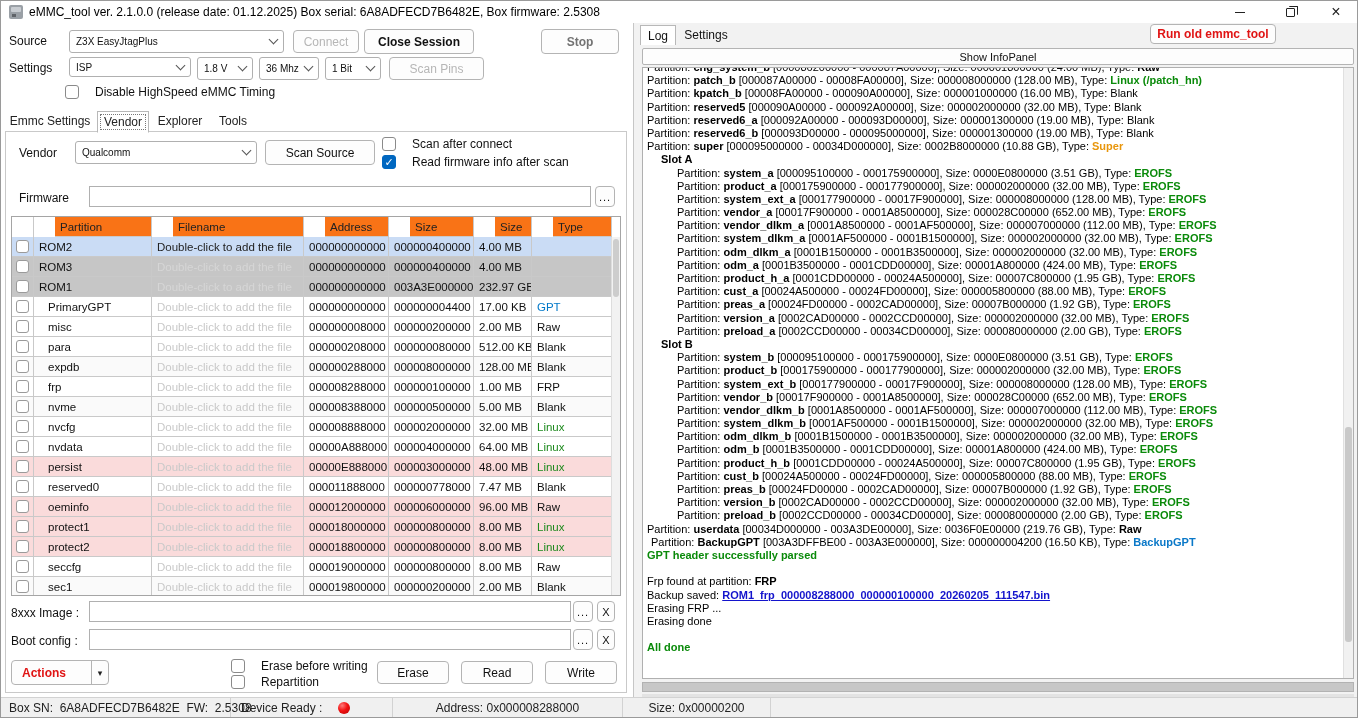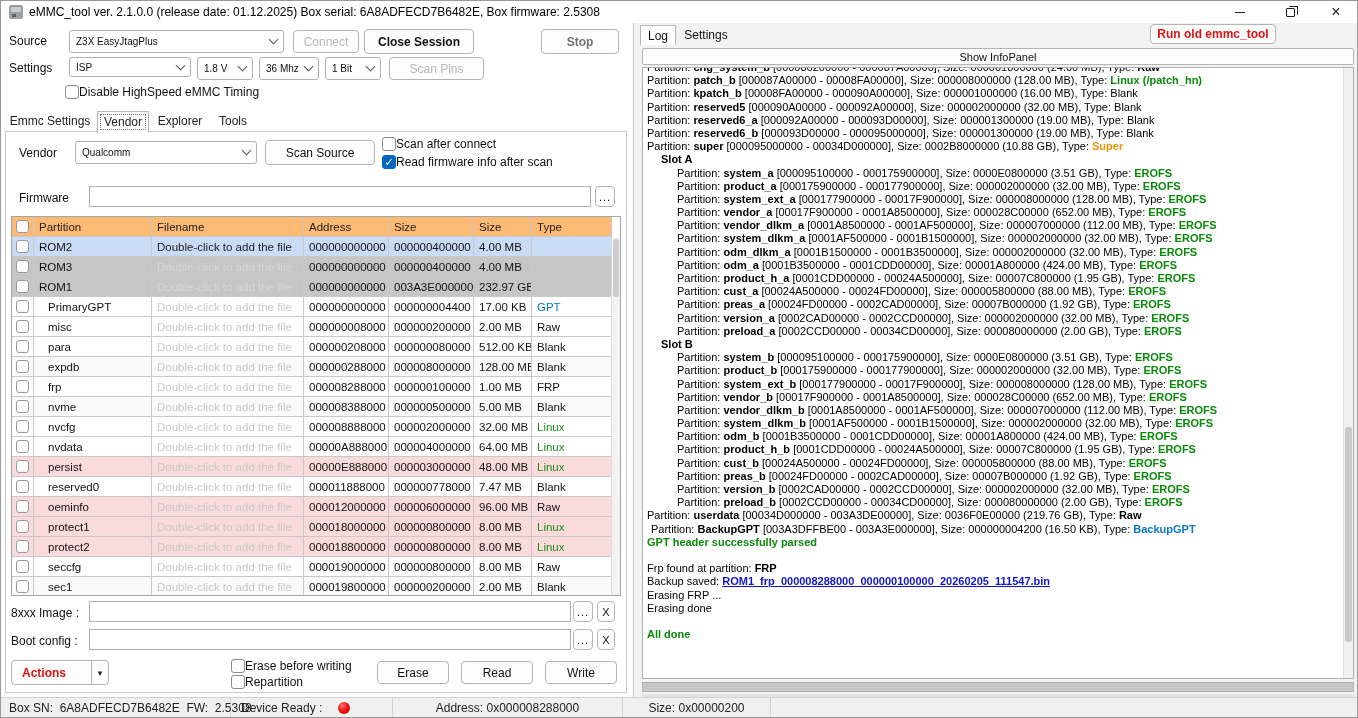--- a/index.html
+++ b/index.html
@@ -28,36 +28,36 @@
   .btn.disabled { color:#b6b6b6; }
   .btn.bold { font-weight:700; }
   .btn.red { color:#737373; font-weight:700; }
   .combo { display:flex; align-items:center; background:#fff; border:1px solid #b0b0b0; border-radius:3px;
            padding:0 6px; font-size:10px; justify-content:space-between; }
   .chev { width:7px; height:7px; border-right:1.4px solid #555; border-bottom:1.4px solid #555;
           transform:rotate(45deg); margin-top:-4px; flex:0 0 auto; }
   .field { background:#fff; border:1px solid #b0b0b0; }
   .cb { width:14px; height:14px; border:1px solid #8a8a8a; border-radius:3px; background:#fff; flex:0 0 auto; }
   .cb.checked { background:#0067c0; border-color:#0067c0; color:#fff; display:flex; align-items:center; justify-content:center; font-size:11px; }
-  .cbrow { display:flex; align-items:center; gap:0; font-size:12px; }
+  .cbrow { display:flex; align-items:center; gap:16px; font-size:12px; }
   .lbl { font-size:12px; color:#111; }
 
   
   .ltab { position:absolute; top:110px; height:20px; display:flex; align-items:center; justify-content:center;
           font-size:12px; color:#222; border:1px solid transparent; }
   .ltab.active { background:#fff; border:1px solid #b8b8b8; border-bottom:1px solid #fff; height:22px;
                  outline:1px dotted #777; outline-offset:-4px; z-index:3; }
   .groupbox { position:absolute; left:4px; top:130px; width:622px; height:562px; background:#fff;
               border:1px solid #c9c9c9; }
 
   
   .ptable { position:absolute; left:10px; top:215px; width:610px; height:380px; border:1px solid #a5a5a5; background:#fff; overflow:hidden; }
   .trow { display:grid; grid-template-columns:22px 118px 152px 85px 85px 58px 80px; height:20px; align-items:stretch; font-size:11.5px; }
   .trow > div { border-right:1px solid #c9c9c9; border-bottom:1px solid #c9c9c9; display:flex; align-items:center; padding:0 5px; overflow:hidden; white-space:nowrap; }
-  .thead > div { background:#fdba74; color:#222; }
+  .thead > div { background:#f97316; color:#222;margin-left:21px; }
   .trow .ccell { justify-content:center; padding:0; }
   .rcb { width:13px; height:13px; border:1px solid #9a9a9a; border-radius:3px; background:#fff; }
   .trow.sel > div { background:#cadcf5; }
   .trow.dis > div { background:#c6c6c6; }
   .trow.pink > div { background:#fadbdb; }
   .trow.alt > div { background:#fafafa; }
   .fn-ph { color:#c9c9c9; }
   .trow.sel .fn-ph { color:#222; }
   .trow.dis .fn-ph { color:#d6d6d6; }
   .t-blue { color:#0078c8; }
@@ -443,20 +443,21 @@
           <div class="lg" style="padding-left: 30px;"><span>Partition: </span><span class="b">preas_a</span><span> [00024FD00000 - 0002CAD00000], Size: 00007B000000 (1.92 GB), Type: </span><span class="g">EROFS</span></div>
           <div class="lg" style="padding-left: 30px;"><span>Partition: </span><span class="b">version_a</span><span> [0002CAD00000 - 0002CCD00000], Size: 000002000000 (32.00 MB), Type: </span><span class="g">EROFS</span></div>
           <div class="lg" style="padding-left: 30px;"><span>Partition: </span><span class="b">preload_a</span><span> [0002CCD00000 - 00034CD00000], Size: 000080000000 (2.00 GB), Type: </span><span class="g">EROFS</span></div>
           <div class="lg" style="padding-left: 14px;"><span class="b">Slot B</span></div>
           <div class="lg" style="padding-left: 30px;"><span>Partition: </span><span class="b">system_b</span><span> [000095100000 - 000175900000], Size: 0000E0800000 (3.51 GB), Type: </span><span class="g">EROFS</span></div>
           <div class="lg" style="padding-left: 30px;"><span>Partition: </span><span class="b">product_b</span><span> [000175900000 - 000177900000], Size: 000002000000 (32.00 MB), Type: </span><span class="g">EROFS</span></div>
           <div class="lg" style="padding-left: 30px;"><span>Partition: </span><span class="b">system_ext_b</span><span> [000177900000 - 00017F900000], Size: 000008000000 (128.00 MB), Type: </span><span class="g">EROFS</span></div>
           <div class="lg" style="padding-left: 30px;"><span>Partition: </span><span class="b">vendor_b</span><span> [00017F900000 - 0001A8500000], Size: 000028C00000 (652.00 MB), Type: </span><span class="g">EROFS</span></div>
           <div class="lg" style="padding-left: 30px;"><span>Partition: </span><span class="b">vendor_dlkm_b</span><span> [0001A8500000 - 0001AF500000], Size: 000007000000 (112.00 MB), Type: </span><span class="g">EROFS</span></div>
           <div class="lg" style="padding-left: 30px;"><span>Partition: </span><span class="b">system_dlkm_b</span><span> [0001AF500000 - 0001B1500000], Size: 000002000000 (32.00 MB), Type: </span><span class="g">EROFS</span></div>
+          <div class="lg" style="padding-left: 30px;"><span>Partition: </span><span class="b">odm_dlkm_b</span><span> [0001B1500000 - 0001B3500000], Size: 000002000000 (32.00 MB), Type: </span><span class="g">EROFS</span></div>
           <div class="lg" style="padding-left: 30px;"><span>Partition: </span><span class="b">odm_b</span><span> [0001B3500000 - 0001CDD00000], Size: 00001A800000 (424.00 MB), Type: </span><span class="g">EROFS</span></div>
           <div class="lg" style="padding-left: 30px;"><span>Partition: </span><span class="b">product_h_b</span><span> [0001CDD00000 - 00024A500000], Size: 00007C800000 (1.95 GB), Type: </span><span class="g">EROFS</span></div>
           <div class="lg" style="padding-left: 30px;"><span>Partition: </span><span class="b">cust_b</span><span> [00024A500000 - 00024FD00000], Size: 000005800000 (88.00 MB), Type: </span><span class="g">EROFS</span></div>
           <div class="lg" style="padding-left: 30px;"><span>Partition: </span><span class="b">preas_b</span><span> [00024FD00000 - 0002CAD00000], Size: 00007B000000 (1.92 GB), Type: </span><span class="g">EROFS</span></div>
           <div class="lg" style="padding-left: 30px;"><span>Partition: </span><span class="b">version_b</span><span> [0002CAD00000 - 0002CCD00000], Size: 000002000000 (32.00 MB), Type: </span><span class="g">EROFS</span></div>
           <div class="lg" style="padding-left: 30px;"><span>Partition: </span><span class="b">preload_b</span><span> [0002CCD00000 - 00034CD00000], Size: 000080000000 (2.00 GB), Type: </span><span class="g">EROFS</span></div>
           <div class="lg" style="padding-left: 0px;"><span>Partition: </span><span class="b">userdata</span><span> [00034D000000 - 003A3DE00000], Size: 0036F0E00000 (219.76 GB), Type: </span><span class="b">Raw</span></div>
           <div class="lg" style="padding-left: 4px;"><span>Partition: </span><span class="b">BackupGPT</span><span> [003A3DFFBE00 - 003A3E000000], Size: 000000004200 (16.50 KB), Type: </span><span class="bl">BackupGPT</span></div>
           <div class="lg"><span class="g">GPT header successfully parsed</span></div>
           <div class="lg"><span>&nbsp;</span></div>

